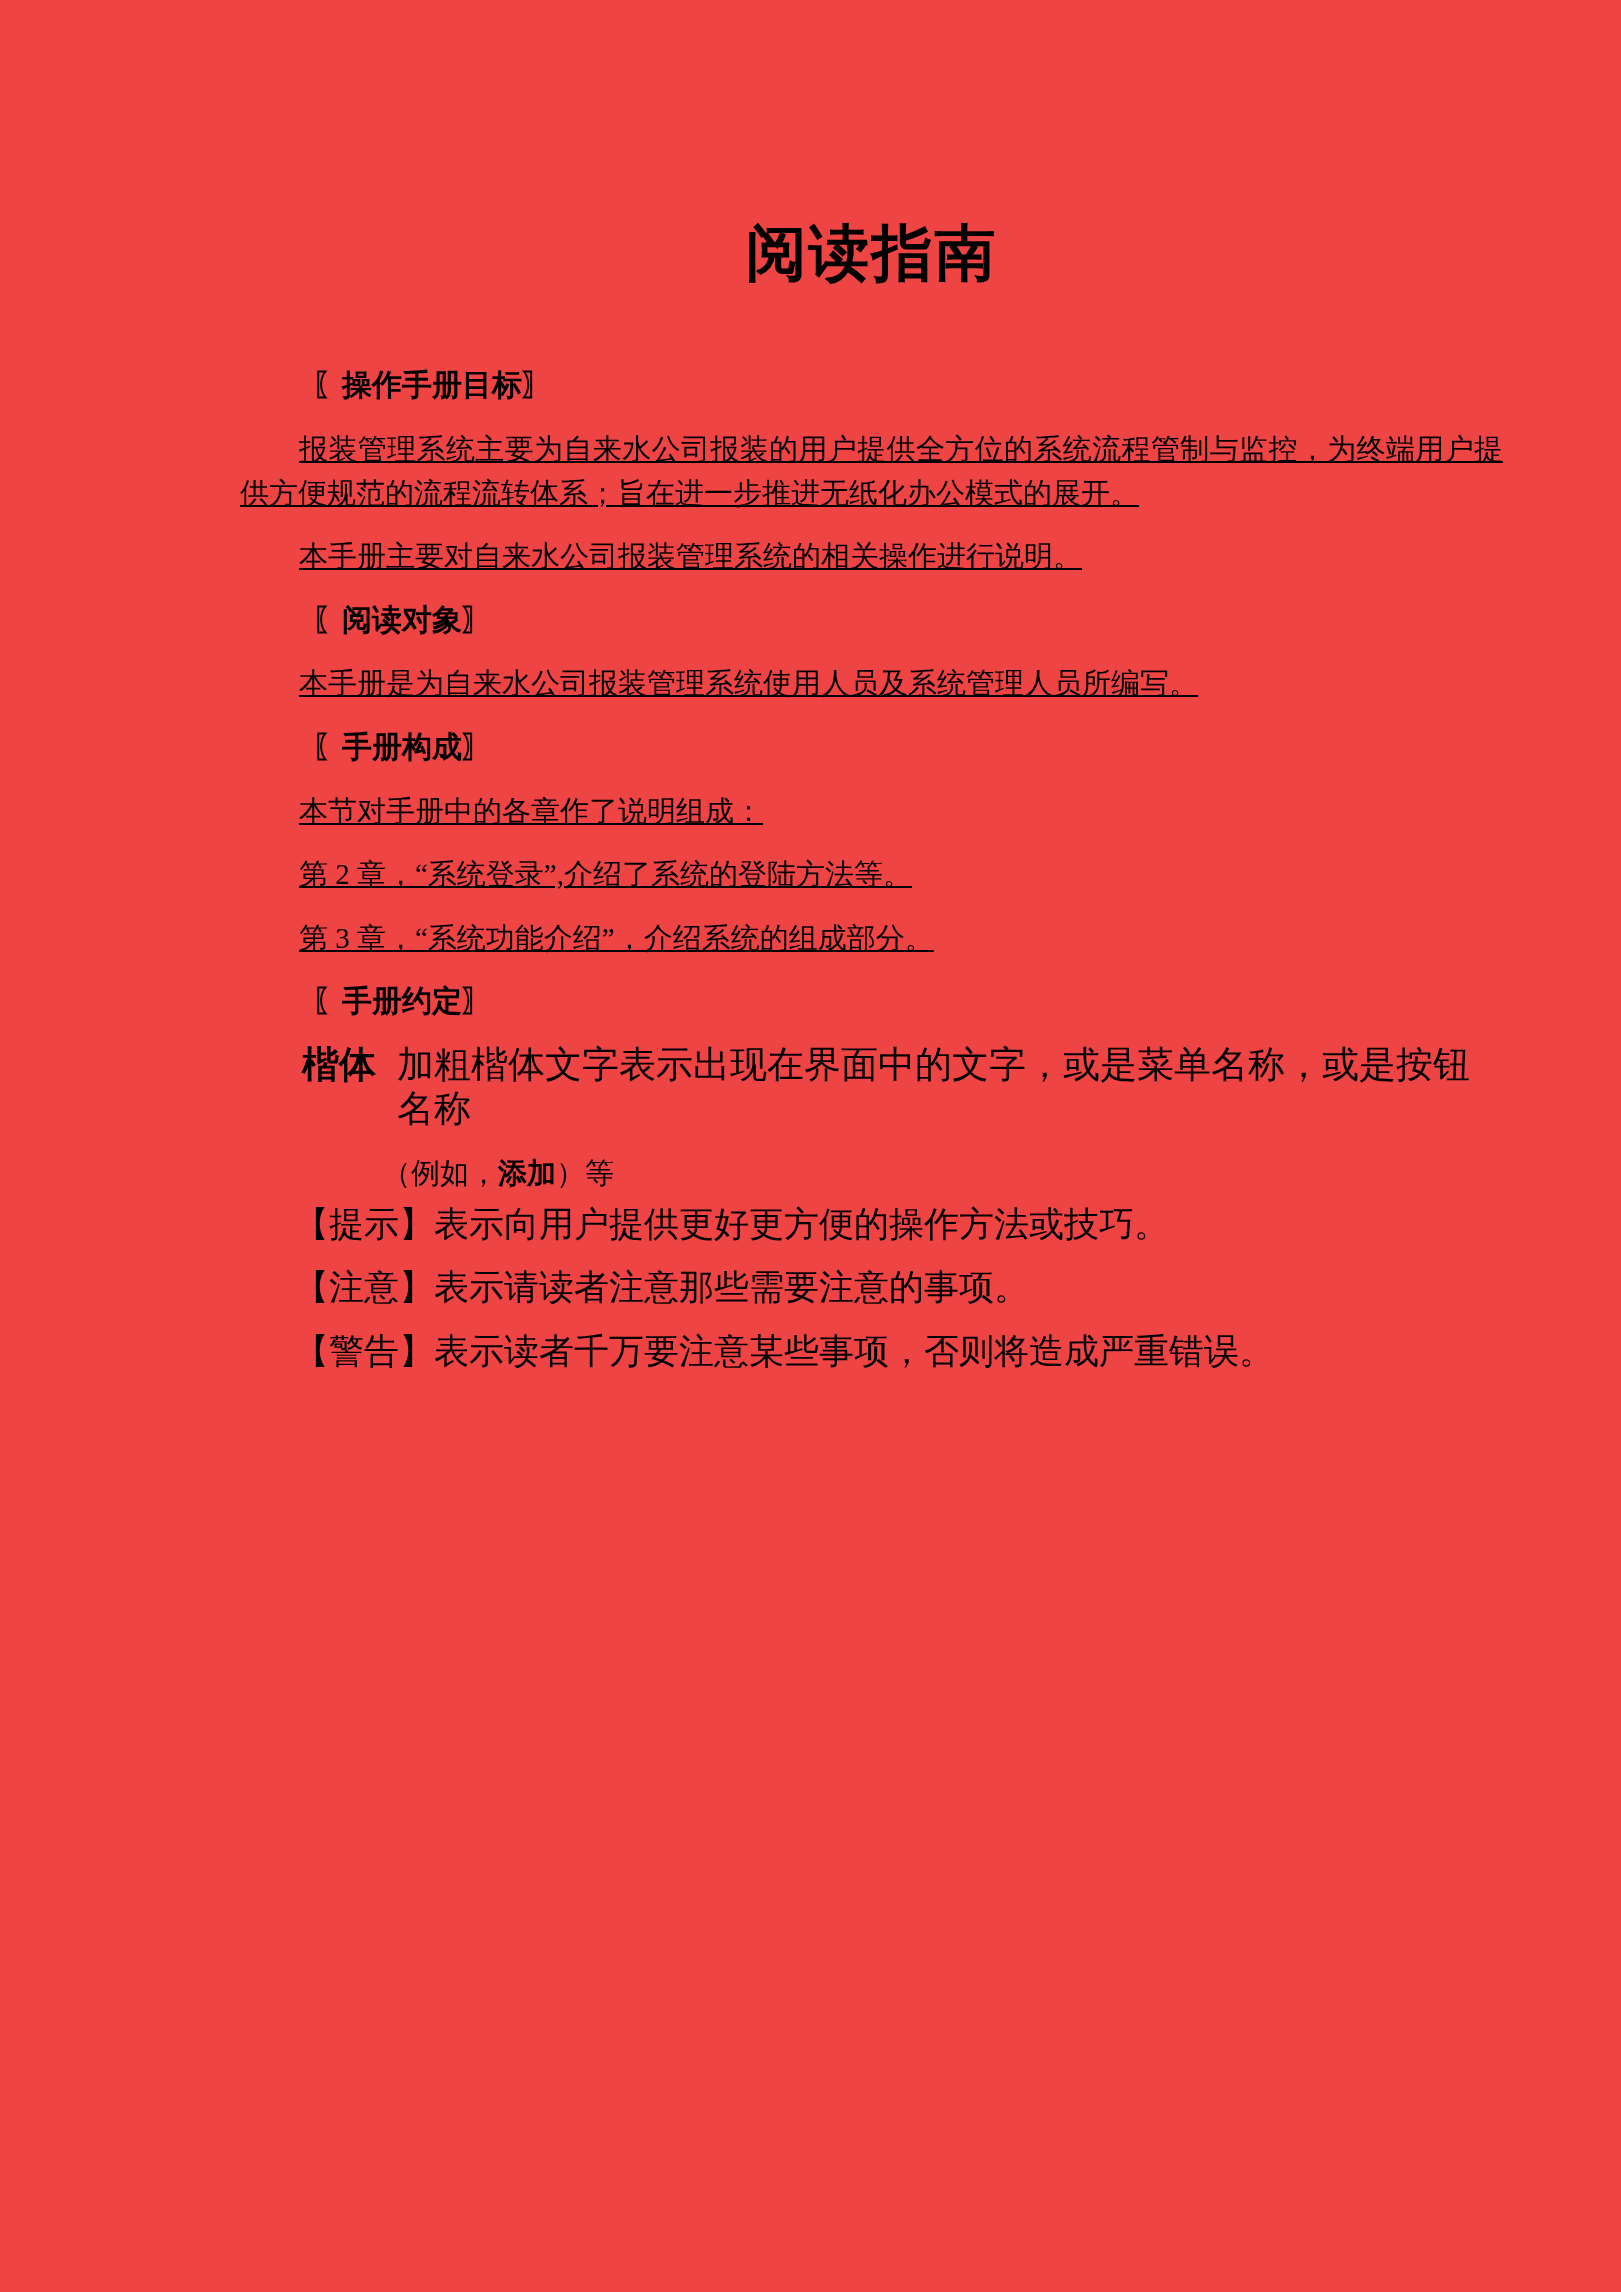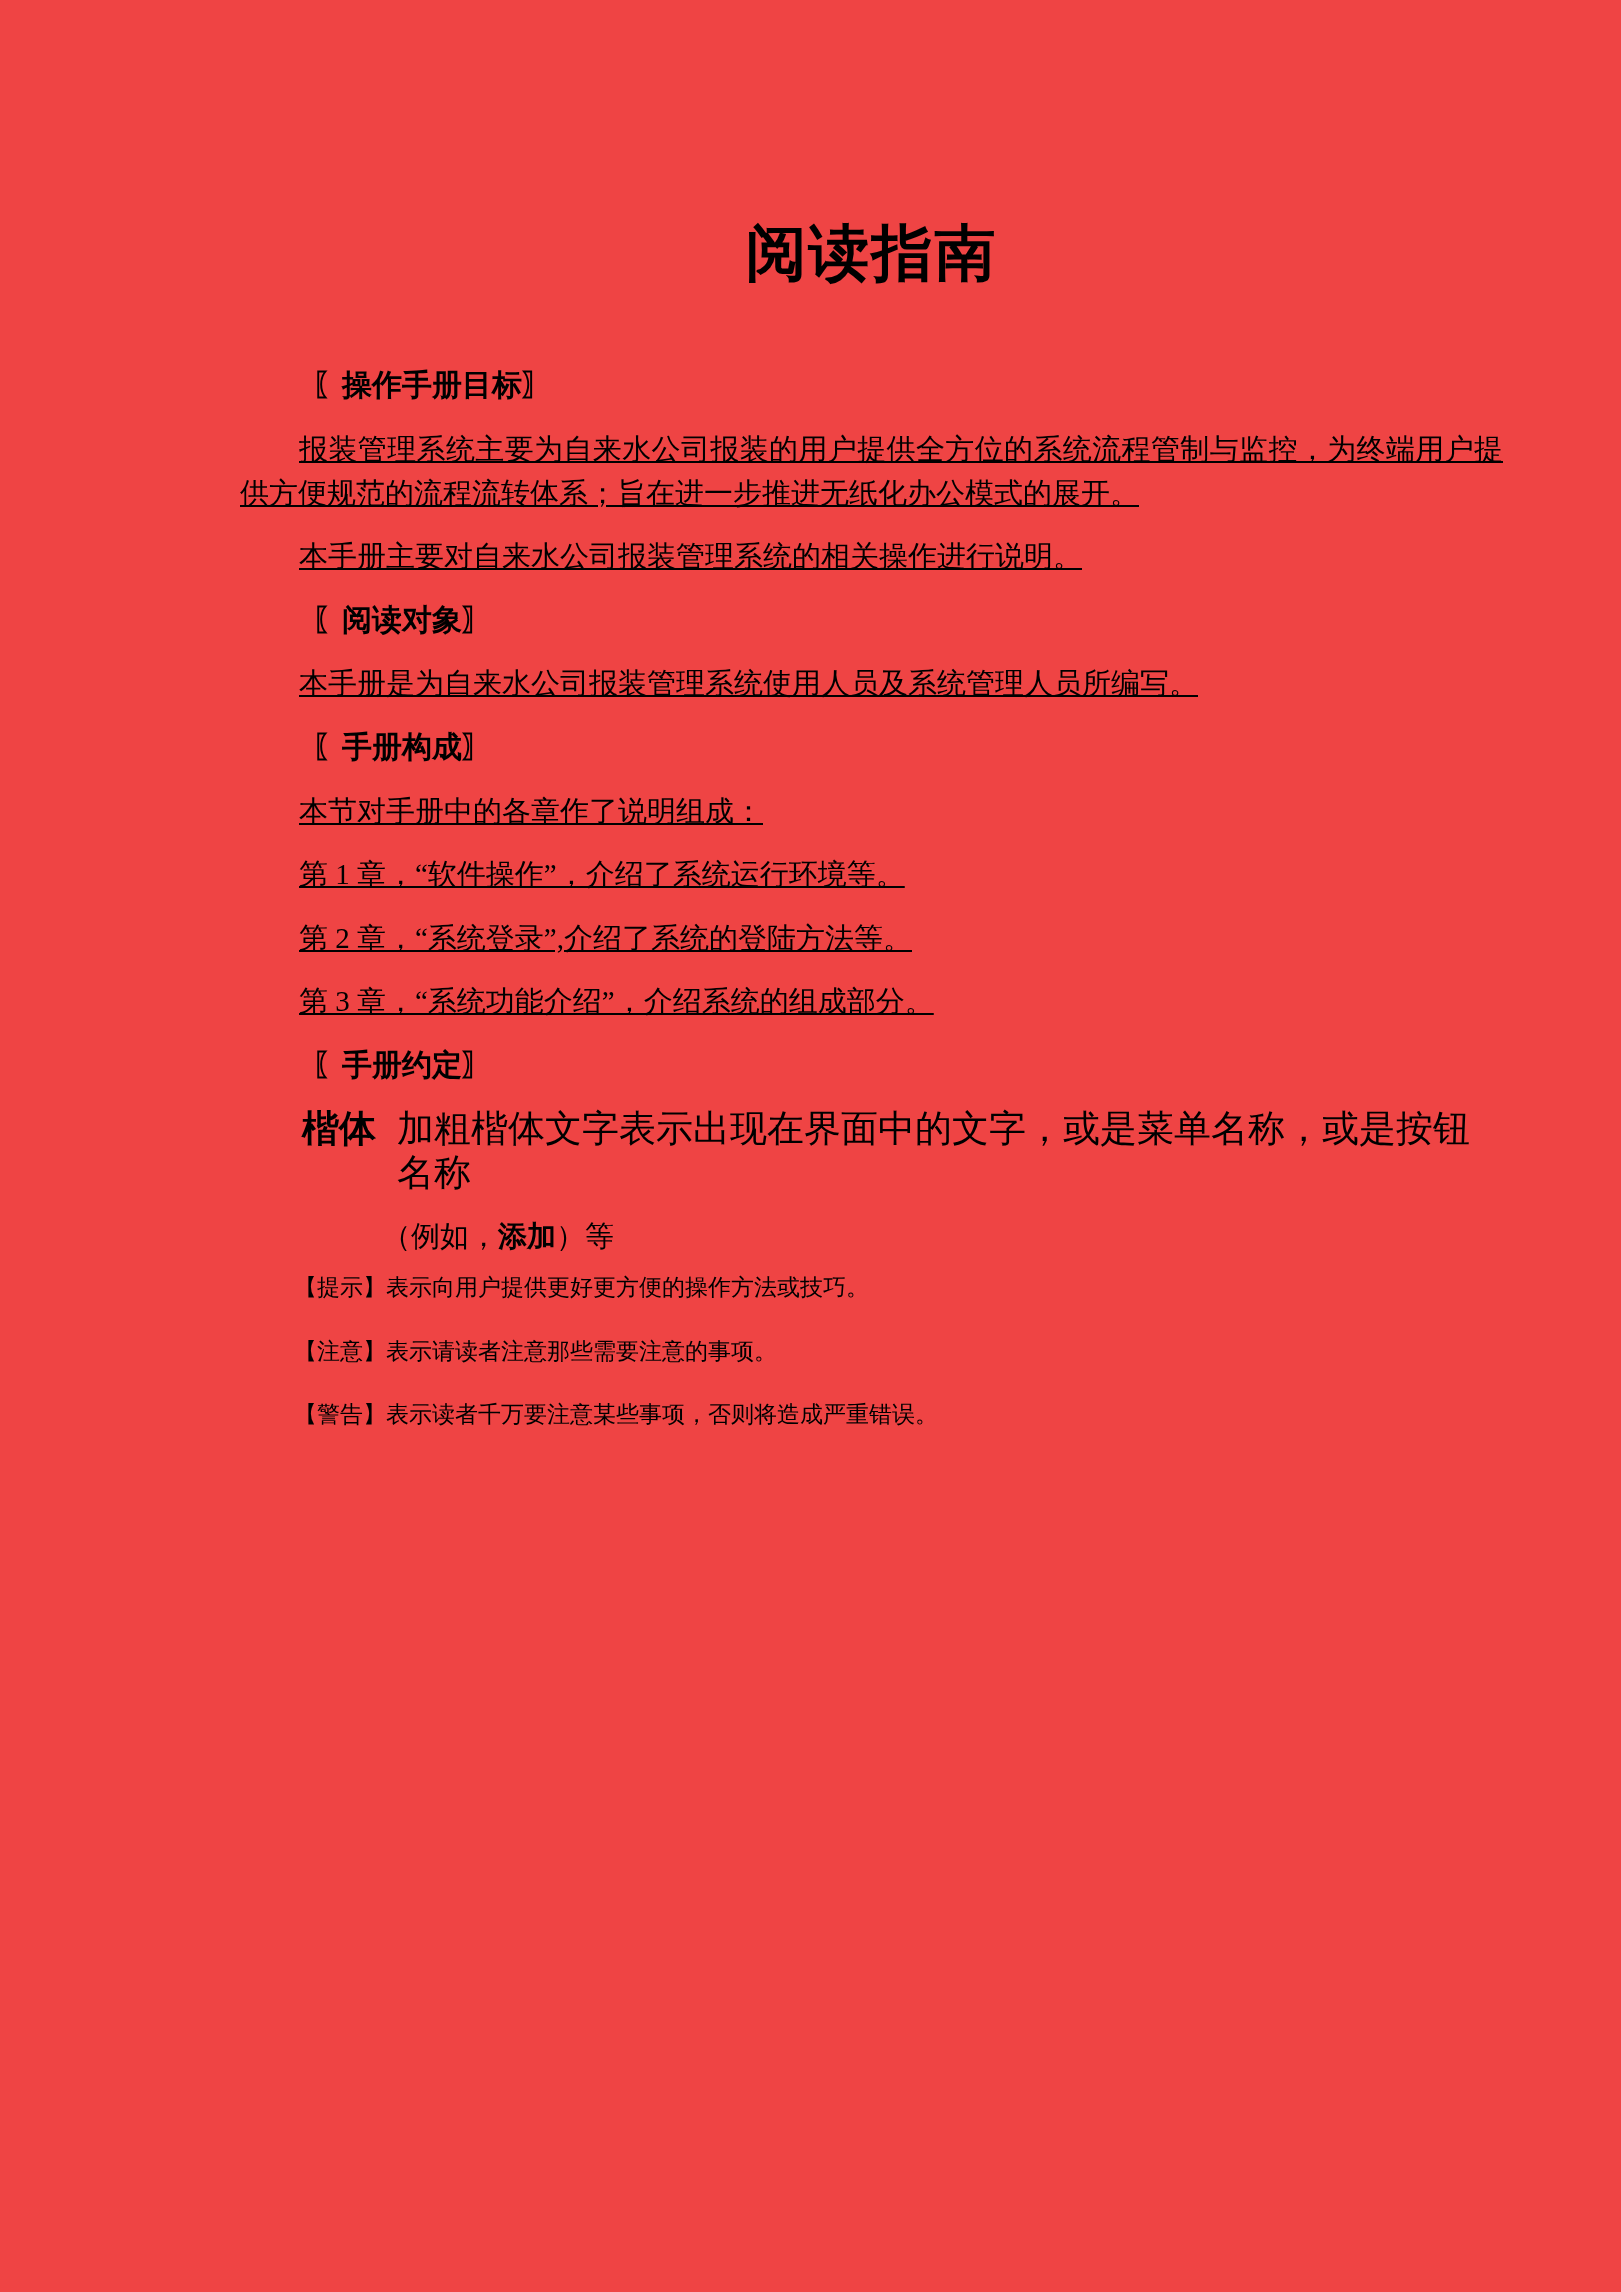--- a/index.html
+++ b/index.html
@@ -71,21 +71,21 @@
     margin: 0 0 8px 142px;
     font-size: 29px;
     line-height: 44px;
   }
   .bold-kai {
     font-weight: 700;
     font-family: "DejaVu Sans", "Liberation Sans", sans-serif;
   }
   .note-p {
     margin: 0 0 19.6px 54px;
-    font-size: 23px;
+    font-size: 35px;
     line-height: 44px;
   }
   .note-label {
     font-weight: 400;
   }
 </style>
 </head>
 <body>
 
 <div class="page">
@@ -94,21 +94,20 @@
 
   <h2 class="sec-h first">〖操作手册目标〗</h2>
   <p class="body-p justify">报装管理系统主要为自来水公司报装的用户提供全方位的系统流程管制与监控，为终端用户提供方便规范的流程流转体系；旨在进一步推进无纸化办公模式的展开。</p>
   <p class="body-p">本手册主要对自来水公司报装管理系统的相关操作进行说明。</p>
 
   <h2 class="sec-h">〖阅读对象〗</h2>
   <p class="body-p">本手册是为自来水公司报装管理系统使用人员及系统管理人员所编写。</p>
 
   <h2 class="sec-h">〖手册构成〗</h2>
   <p class="body-p">本节对手册中的各章作了说明组成：</p>
-  <p class="body-p">第 1 章，“软件操作”，介绍了系统运行环境等。</p>
   <p class="body-p">第 2 章，“系统登录”,介绍了系统的登陆方法等。</p>
   <p class="body-p">第 3 章，“系统功能介绍”，介绍系统的组成部分。</p>
 
   <h2 class="sec-h">〖手册约定〗</h2>
 
   <div class="conv-row">
     <span class="conv-term">楷体</span>
     <span class="conv-def">加粗楷体文字表示出现在界面中的文字，或是菜单名称，或是按钮名称</span>
   </div>
   <p class="conv-example"><span>（例如，</span><span class="bold-kai">添加</span><span>）等</span></p>

